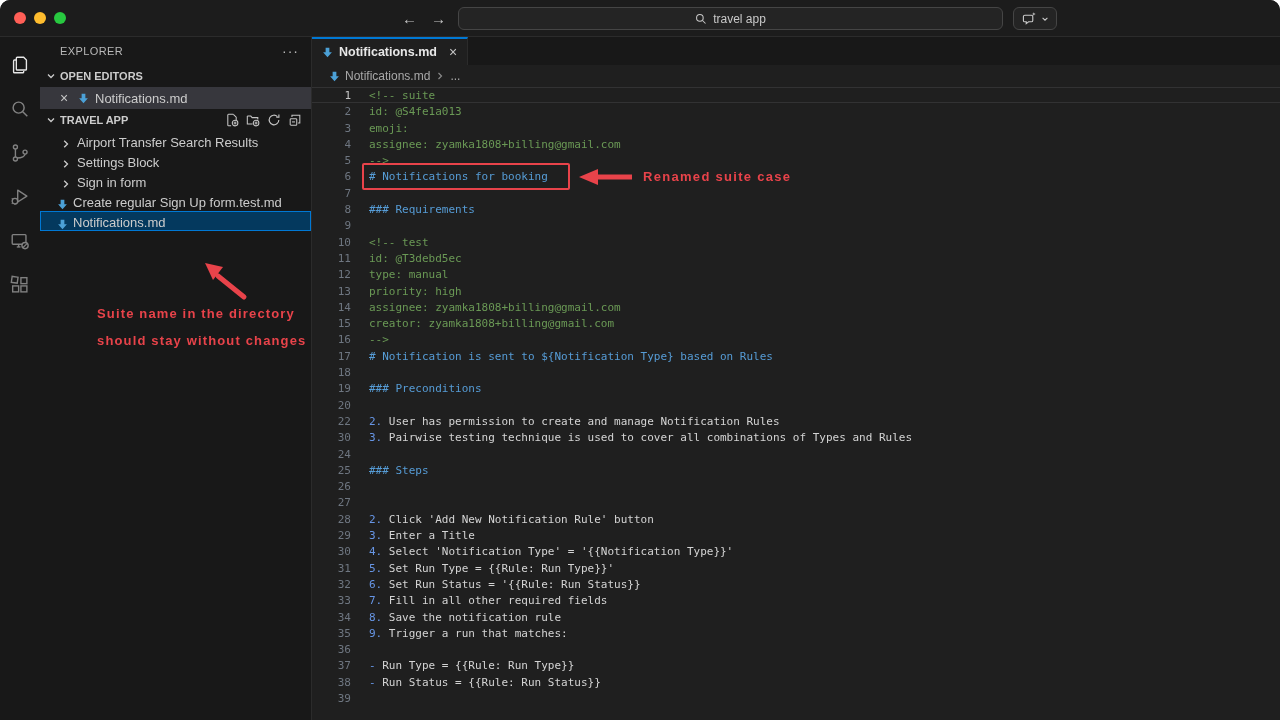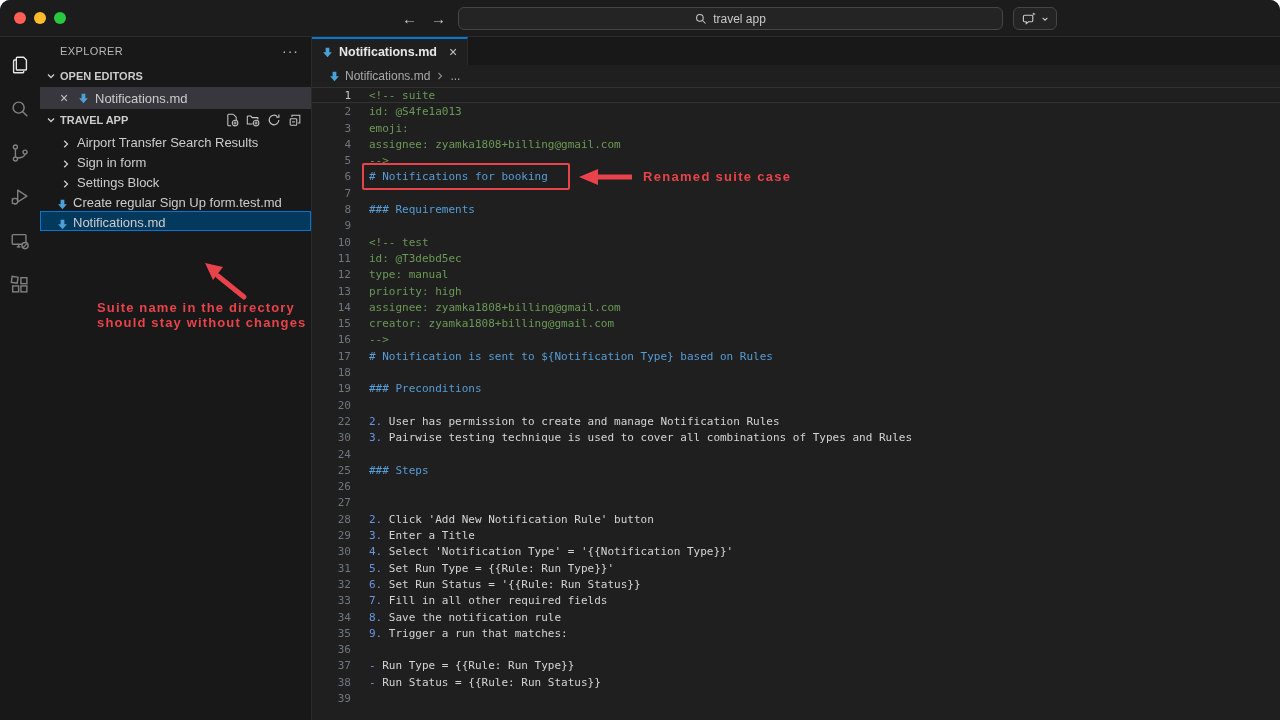--- a/index.html
+++ b/index.html
@@ -66,21 +66,21 @@
   .mtk-comment { color:#6a9955; }
   .mtk-heading { color:#569cd6; font-weight:normal; }
   .mtk-marker  { color:#6796e6; }
   .mtk-text    { color:#d4d4d4; }
 
   
   .anno { position:absolute; font-family:Liberation Sans, sans-serif; font-weight:bold; color:#e8434a; }
   .anno-box { position:absolute; left:362px; top:163px; width:208px; height:27px;
               border:2.5px solid #e8434a; border-radius:2px; }
   .anno-text-1 { left:643px; top:169px; font-size:13px; letter-spacing:1.3px; }
-  .anno-text-2 { left:57px; top:263px; font-size:13px; letter-spacing:1.15px; line-height:15px;
+  .anno-text-2 { left:57px; top:263px; font-size:13px; letter-spacing:1.15px; line-height:27px;
                  white-space:pre-line; }
   svg.anno-svg { position:absolute; }
 </style>
 </head>
 <body>
 
 <div class="window">
 
   <div class="titlebar">
     <div class="traffic">
@@ -222,27 +222,27 @@
           <div class="tree-row folder">
             <svg width="12" height="12" viewBox="0 0 12 12">
               <polyline points="4.2,2.8 7.5,6 4.2,9.2" fill="none" stroke="#cccccc" stroke-width="1.3"></polyline>
             </svg>
             <span class="tree-label">Airport Transfer Search Results</span>
           </div>
           <div class="tree-row folder">
             <svg width="12" height="12" viewBox="0 0 12 12">
               <polyline points="4.2,2.8 7.5,6 4.2,9.2" fill="none" stroke="#cccccc" stroke-width="1.3"></polyline>
             </svg>
-            <span class="tree-label">Sign in form</span>
+            <span class="tree-label">Settings Block</span>
           </div>
           <div class="tree-row folder">
             <svg width="12" height="12" viewBox="0 0 12 12">
               <polyline points="4.2,2.8 7.5,6 4.2,9.2" fill="none" stroke="#cccccc" stroke-width="1.3"></polyline>
             </svg>
-            <span class="tree-label">Settings Block</span>
+            <span class="tree-label">Sign in form</span>
           </div>
           <div class="tree-row file">
             <svg width="11" height="11" viewBox="0 0 10 10">
               <path d="M5 9.4 1 4.7h2.3V.6h3.4v4.1H9z" fill="#4ba0d6"></path>
             </svg>
             <span class="tree-label">Create regular Sign Up form.test.md</span>
           </div>
           <div class="tree-row file selected">
             <svg width="11" height="11" viewBox="0 0 10 10">
               <path d="M5 9.4 1 4.7h2.3V.6h3.4v4.1H9z" fill="#4ba0d6"></path>

